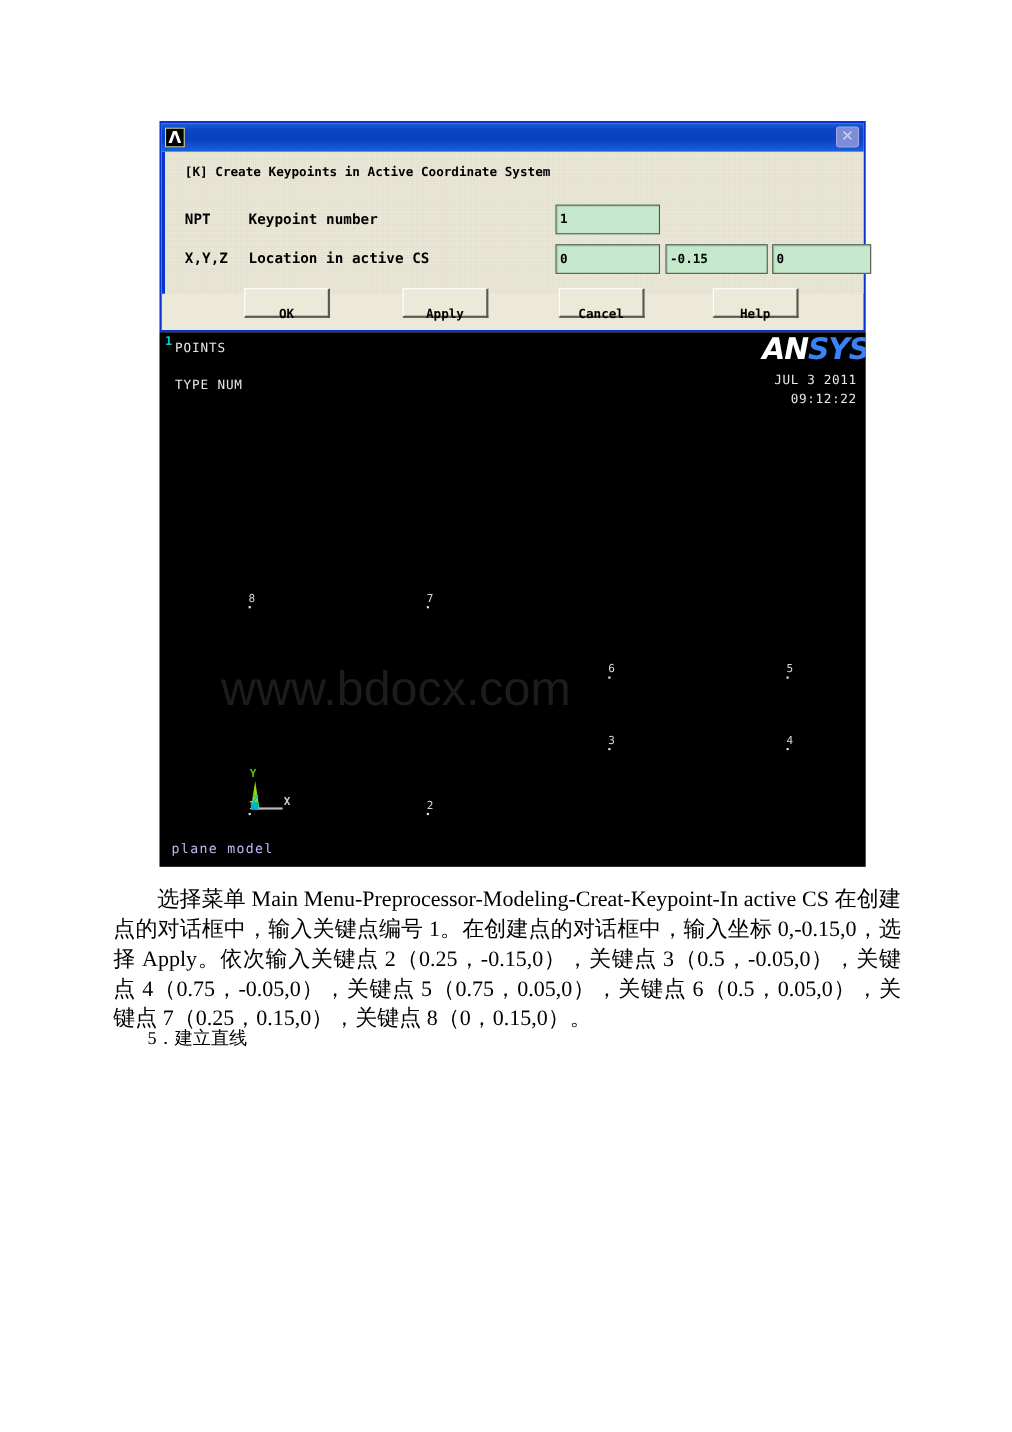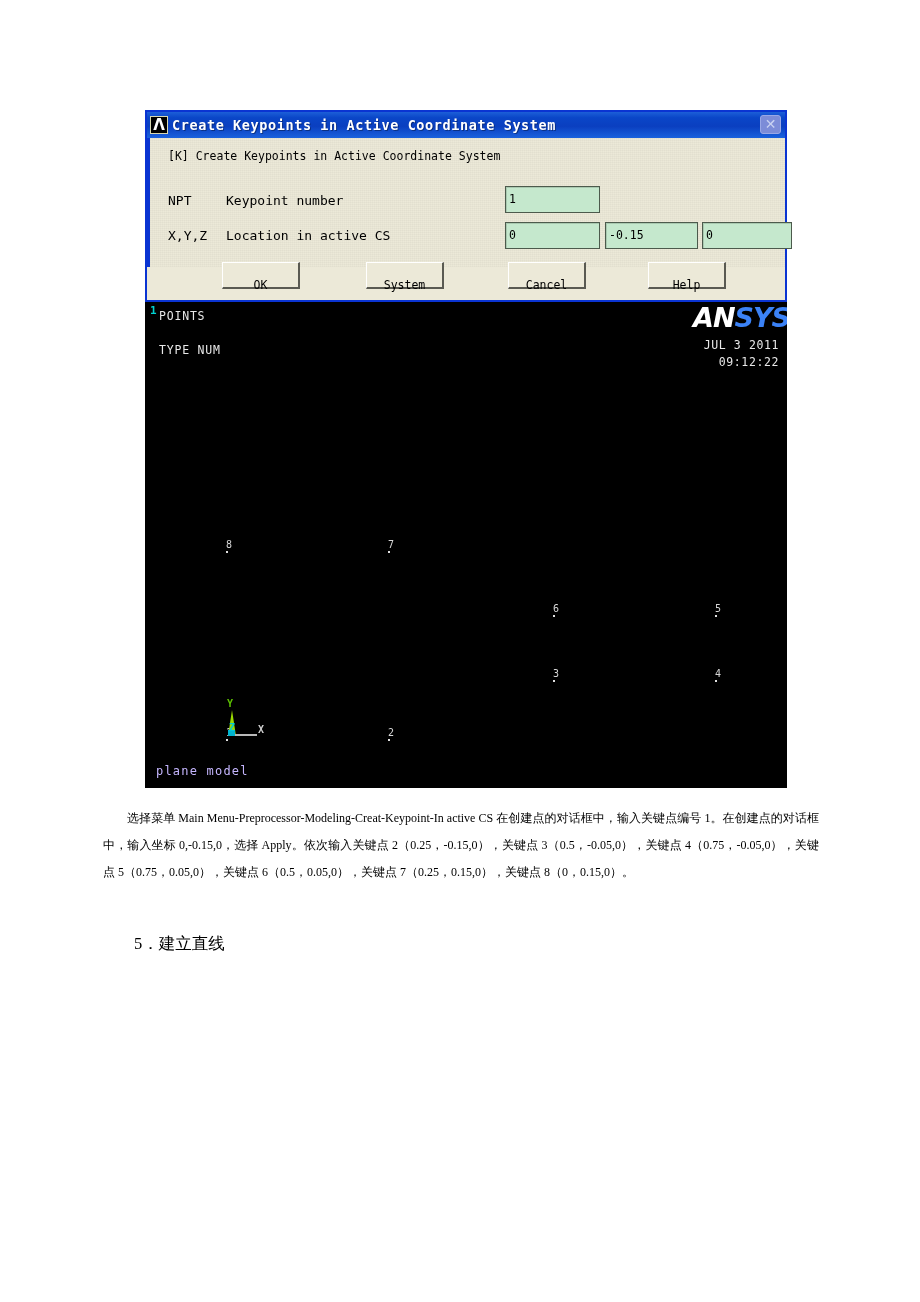--- a/index.html
+++ b/index.html
@@ -88,20 +88,21 @@
 
   .dlg-body {
     position: relative;
     height: 129px;
     background:
       repeating-linear-gradient(0deg, rgba(0,0,0,0.022) 0 1px, rgba(255,255,255,0.0) 1px 2px),
       repeating-linear-gradient(90deg, rgba(0,0,0,0.018) 0 1px, rgba(255,255,255,0.0) 1px 2px),
       #ece9d8;
     border-left: 3px solid #0a34d2;
     box-sizing: border-box;
+    font-weight: bold;
   }
   .dlg-caption {
     position: absolute;
     left: 18px;
     top: 11px;
     font-family: "DejaVu Sans Mono", monospace;
     font-size: 11.5px;
     color: #000000;
     white-space: nowrap;
   }
@@ -295,21 +296,21 @@
     letter-spacing: 1.2px;
   }
 
   
   .doc-text {
     position: absolute;
     left: 103px;
     top: 805px;
     width: 716px;
     font-family: "Liberation Serif", serif;
-    font-size: 12px;
+    font-size: 20px;
     line-height: 27px;
     color: #000000;
     text-align: justify;
   }
   .doc-text p { margin: 0; }
   .para-indent { text-indent: 2em; }
   .section-head {
     position: absolute;
     left: 134px;
     top: 930px;
@@ -322,59 +323,59 @@
 </style>
 </head>
 <body>
 
 <div class="figure">
 
   <div class="dialog">
 
     <div class="titlebar">
       <div class="title-icon">Λ</div>
-      <div class="title-text">Create Keypoints in Active Coordinate System</div>
       <div class="title-close">✕</div>
     </div>
 
     <div class="dlg-body">
 
       <div class="dlg-caption">[K]   Create Keypoints in Active Coordinate System</div>
 
       <div class="field-row row-npt">
         <span class="field-label-key">NPT</span><span>Keypoint number</span>
       </div>
       <div class="inp inp-npt">1</div>
 
       <div class="field-row row-xyz">
         <span class="field-label-key">X,Y,Z</span><span>Location in active CS</span>
       </div>
       <div class="inp inp-x">0</div>
       <div class="inp inp-y">-0.15</div>
       <div class="inp inp-z">0</div>
 
       <div class="dlg-btn btn-ok">OK</div>
-      <div class="dlg-btn btn-apply">System</div>
+      <div class="dlg-btn btn-apply">Apply</div>
       <div class="dlg-btn btn-cancel">Cancel</div>
       <div class="dlg-btn btn-help">Help</div>
 
     </div>
   </div>
 
   <div class="graphics">
 
     <div class="gfx-win-num">1</div>
     <div class="gfx-label gfx-points">POINTS</div>
     <div class="gfx-label gfx-typenum">TYPE NUM</div>
 
     <div class="ansys-logo"><span class="logo-an">AN</span><span class="logo-sys">SYS</span></div>
 
     <div class="gfx-date">JUL  3 2011</div>
     <div class="gfx-time">09:12:22</div>
 
+    <div class="watermark">www.bdocx.com</div>
 
     <div id="keypoint-layer">
         <div class="kp" style="left: 81px; top: 425px;">
           <div class="num">1</div>
           <div class="dot"></div>
         </div>
         <div class="kp" style="left: 243px; top: 425px;">
           <div class="num">2</div>
           <div class="dot"></div>
         </div>

